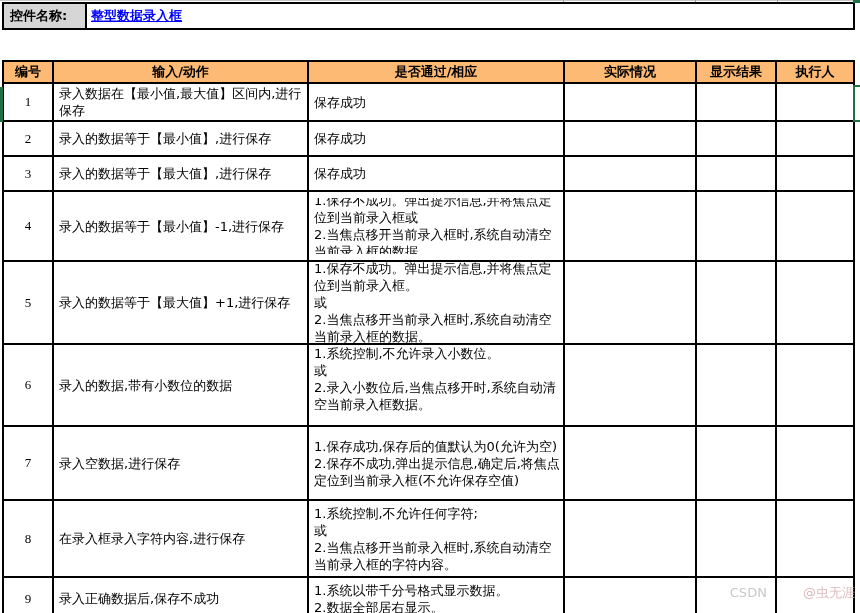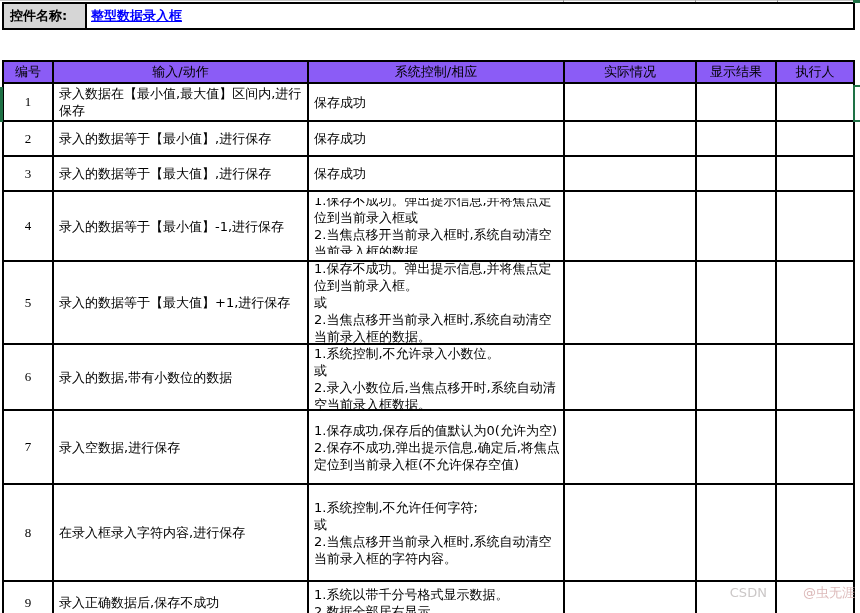--- a/index.html
+++ b/index.html
@@ -15,29 +15,29 @@
        font-size:13px; color:#000; }
 
   
   #infoTable { position:absolute; left:2px; top:2px; }
   #infoTable .lbl { width:83px; background:#d6d6d6; font-weight:bold; padding:0 2px 0 6px; }
   #infoTable .val { width:768px; background:#fff; padding:0 16px 0 4px; }
   .link { color:#0000ff; font-weight:bold; text-decoration:underline; }
 
   
   #mainTable { position:absolute; left:2px; top:60px; }
-  #mainTable td.head { background:#8b5cf6; font-weight:normal; text-align:center;margin-left:21px; }
+  #mainTable td.head { background:#fdba74; font-weight:bold; text-align:center;margin-left:21px; }
   td.num { text-align:center; font-family:"Liberation Serif","DejaVu Serif",serif; background:#fff; }
   td.txt { background:#fff; }
   td.empty { background:#fff; }
 
   .cb { display:flex; align-items:center; overflow:hidden; width:100%;
         padding:0 3px 0 5px; white-space:pre-wrap; word-break:break-all; line-height:17px; }
   .cb.top { align-items:flex-start; }.h36{height:36px}.h33{height:33px}.h70{height:56px}.h81{height:81px}
-  .h62{height:64px}.h72{height:72px}.h75{height:95px}.h41{height:41px}
+  .h62{height:80px}.h72{height:72px}.h75{height:75px}.h41{height:41px}
 
   tr.rh22{height:22px}tr.rh36{height:36px}tr.rh33{height:33px}tr.rh70{height:70px}
   tr.rh81{height:81px}tr.rh62{height:62px}tr.rh72{height:72px}tr.rh75{height:75px}
   tr.rh41{height:41px}tr.rh18{height:18px}
 
   
   .sel-left  { position:absolute; left:0; top:87px; width:3px; height:35px; background:#1e7145; }
   .sel-right { position:absolute; left:853px; top:85px; width:7px; height:37px;
                border-left:2px solid #1e7145; border-top:2px solid #1e7145; border-bottom:2px solid #1e7145; }
   .sel-corner{ position:absolute; left:853px; top:0; width:7px; height:3px; background:#1e7145; }
@@ -72,21 +72,21 @@
         <col style="width:255px">
         <col style="width:256px">
       <col style="width:132px">
         <col style="width:80px">
         <col style="width:78px">
     </colgroup>
     <tbody>
         <tr class="rh22">
       <td class="head">编号</td>
       <td class="head">输入/动作</td>
-      <td class="head">系统控制/相应</td>
+      <td class="head">是否通过/相应</td>
       <td class="head">实际情况</td>
       <td class="head">显示结果</td>
       <td class="head">执行人</td>
     </tr>
 
     <tr class="rh36">
       <td class="num">1</td>
       <td class="txt">
             <div class="cb h36">录入数据在【最小值,最大值】区间内,进行保存</div>
           </td>

